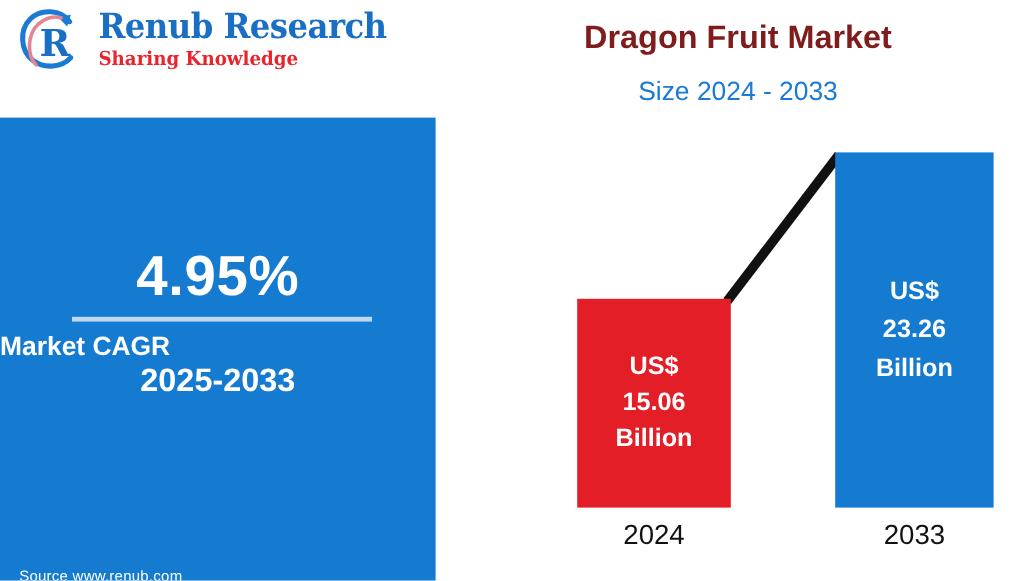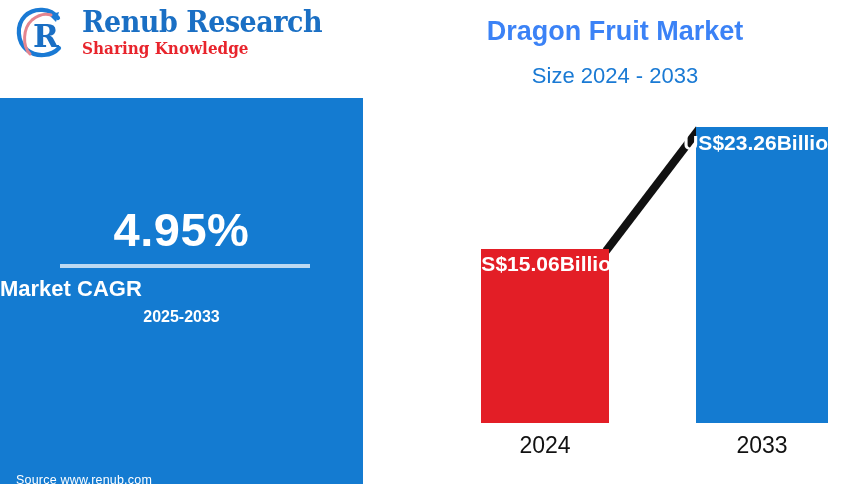--- a/index.html
+++ b/index.html
@@ -101,64 +101,64 @@
     font-weight: bold;
     line-height: 28px;
   }
   .stat-label2 {
     position: absolute;
     left: 0;
     right: 0;
     top: 205px;
     text-align: center;
     color: #ffffff;
-    font-size: 16px;
+    font-size: 27px;
     font-weight: bold;
     line-height: 28px;
   }
   .source-text {
     position: absolute;
     left: 16px;
     top: 375px;
     color: #ffffff;
     font-size: 12.5px;
     letter-spacing: 0.2px;
     white-space: nowrap;
   }
 
   
   .chart-title {
     position: absolute;
     left: 380px;
     right: 10px;
     top: 14px;
     text-align: center;
-    color: #3b82f6;
+    color: #7f1d1d;
     font-size: 27px;
     font-weight: bold;
     line-height: 34px;
   }
   .chart-subtitle {
     position: absolute;
     left: 380px;
     right: 10px;
     top: 64px;
     text-align: center;
     color: #1a7ad4;
     font-size: 22px;
     font-weight: normal;
     line-height: 24px;
   }
 
   
   .bar {
     position: absolute;
     display: flex;
-    flex-direction: row;
-    align-items: flex-start;
+    flex-direction: column;
+    align-items: center;
     justify-content: center;
   }
   .bar-2024 {
     left: 481px;
     top: 249px;
     width: 128px;
     height: 174px;
     background: #E31E26;
   }
   .bar-2033 {

